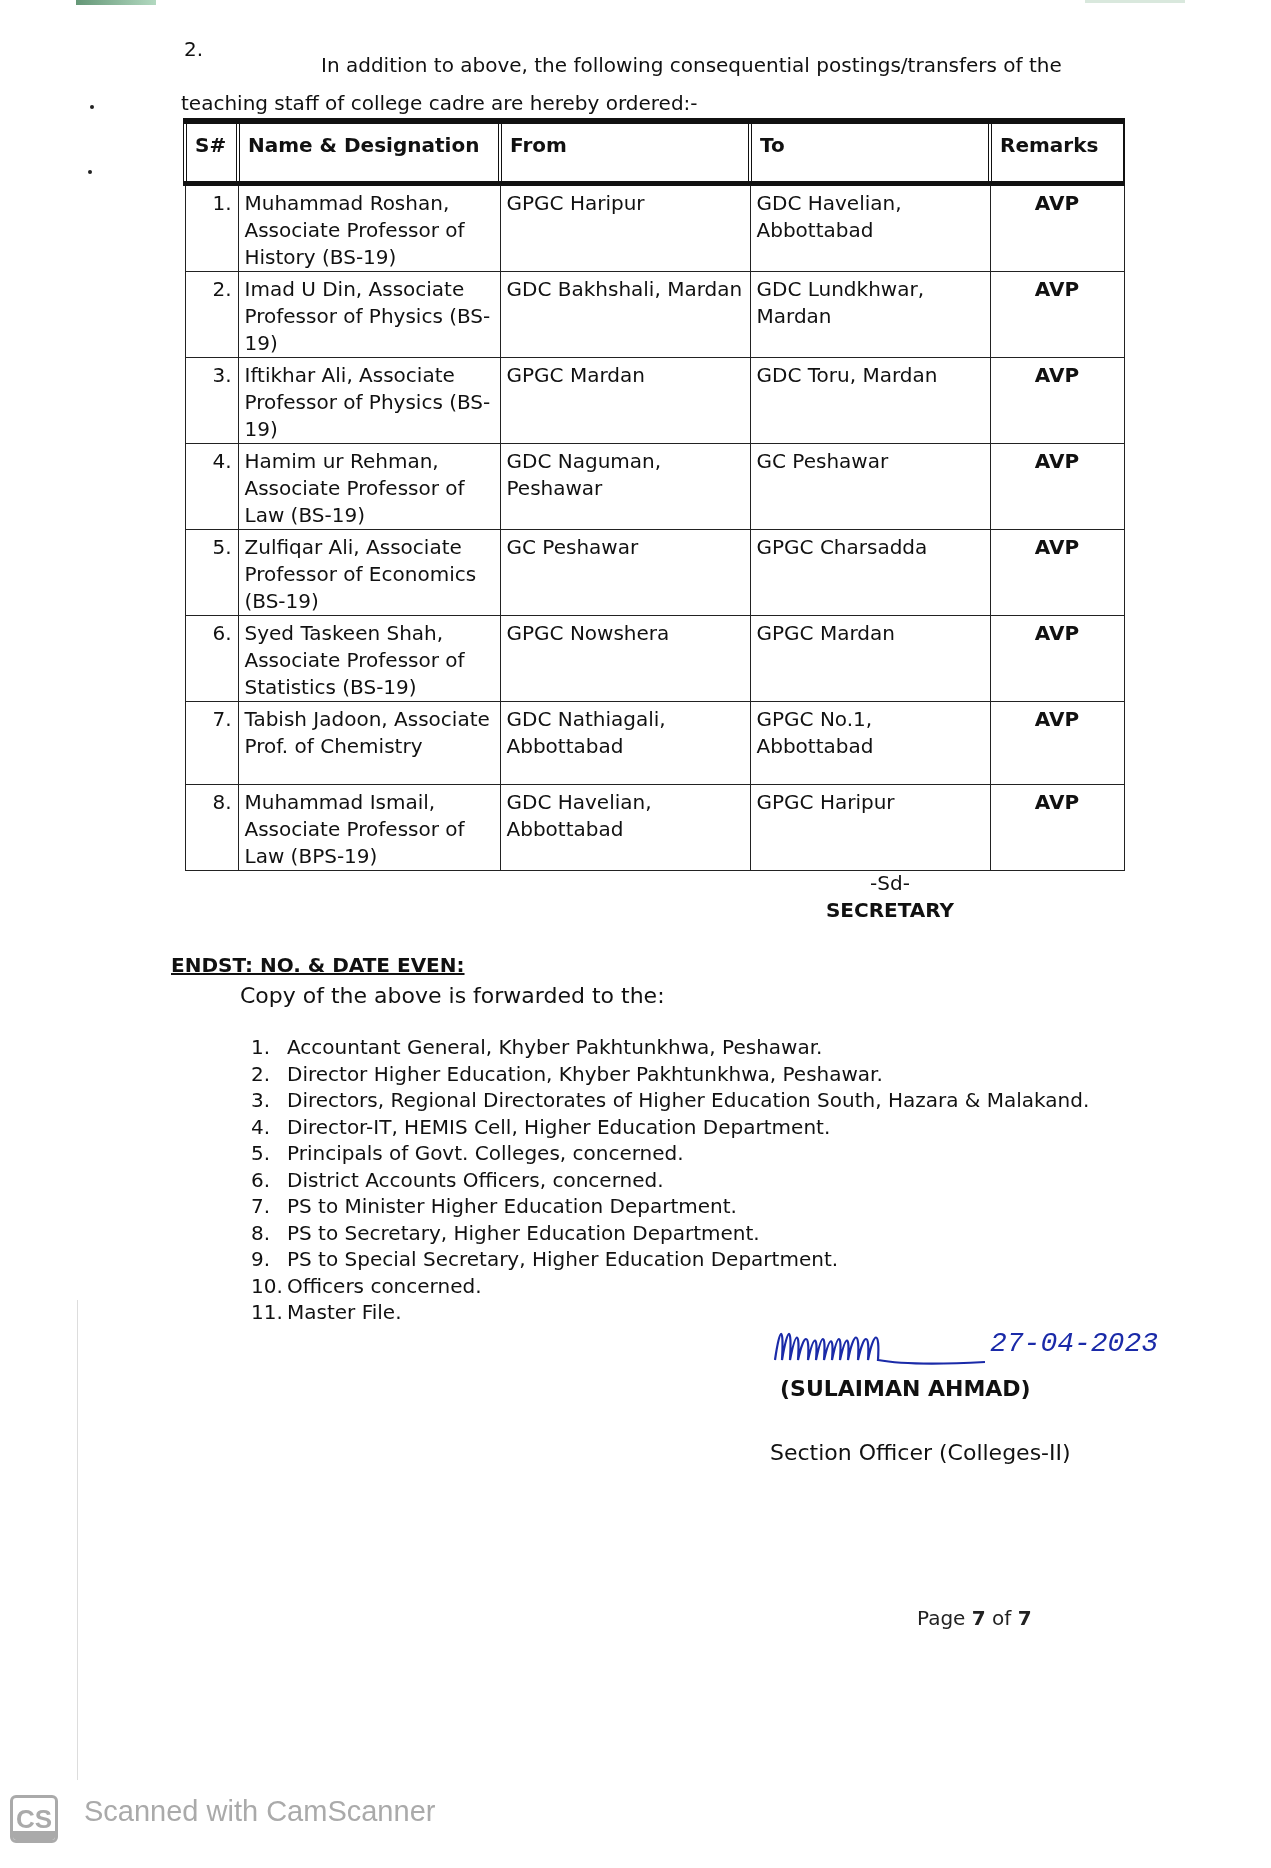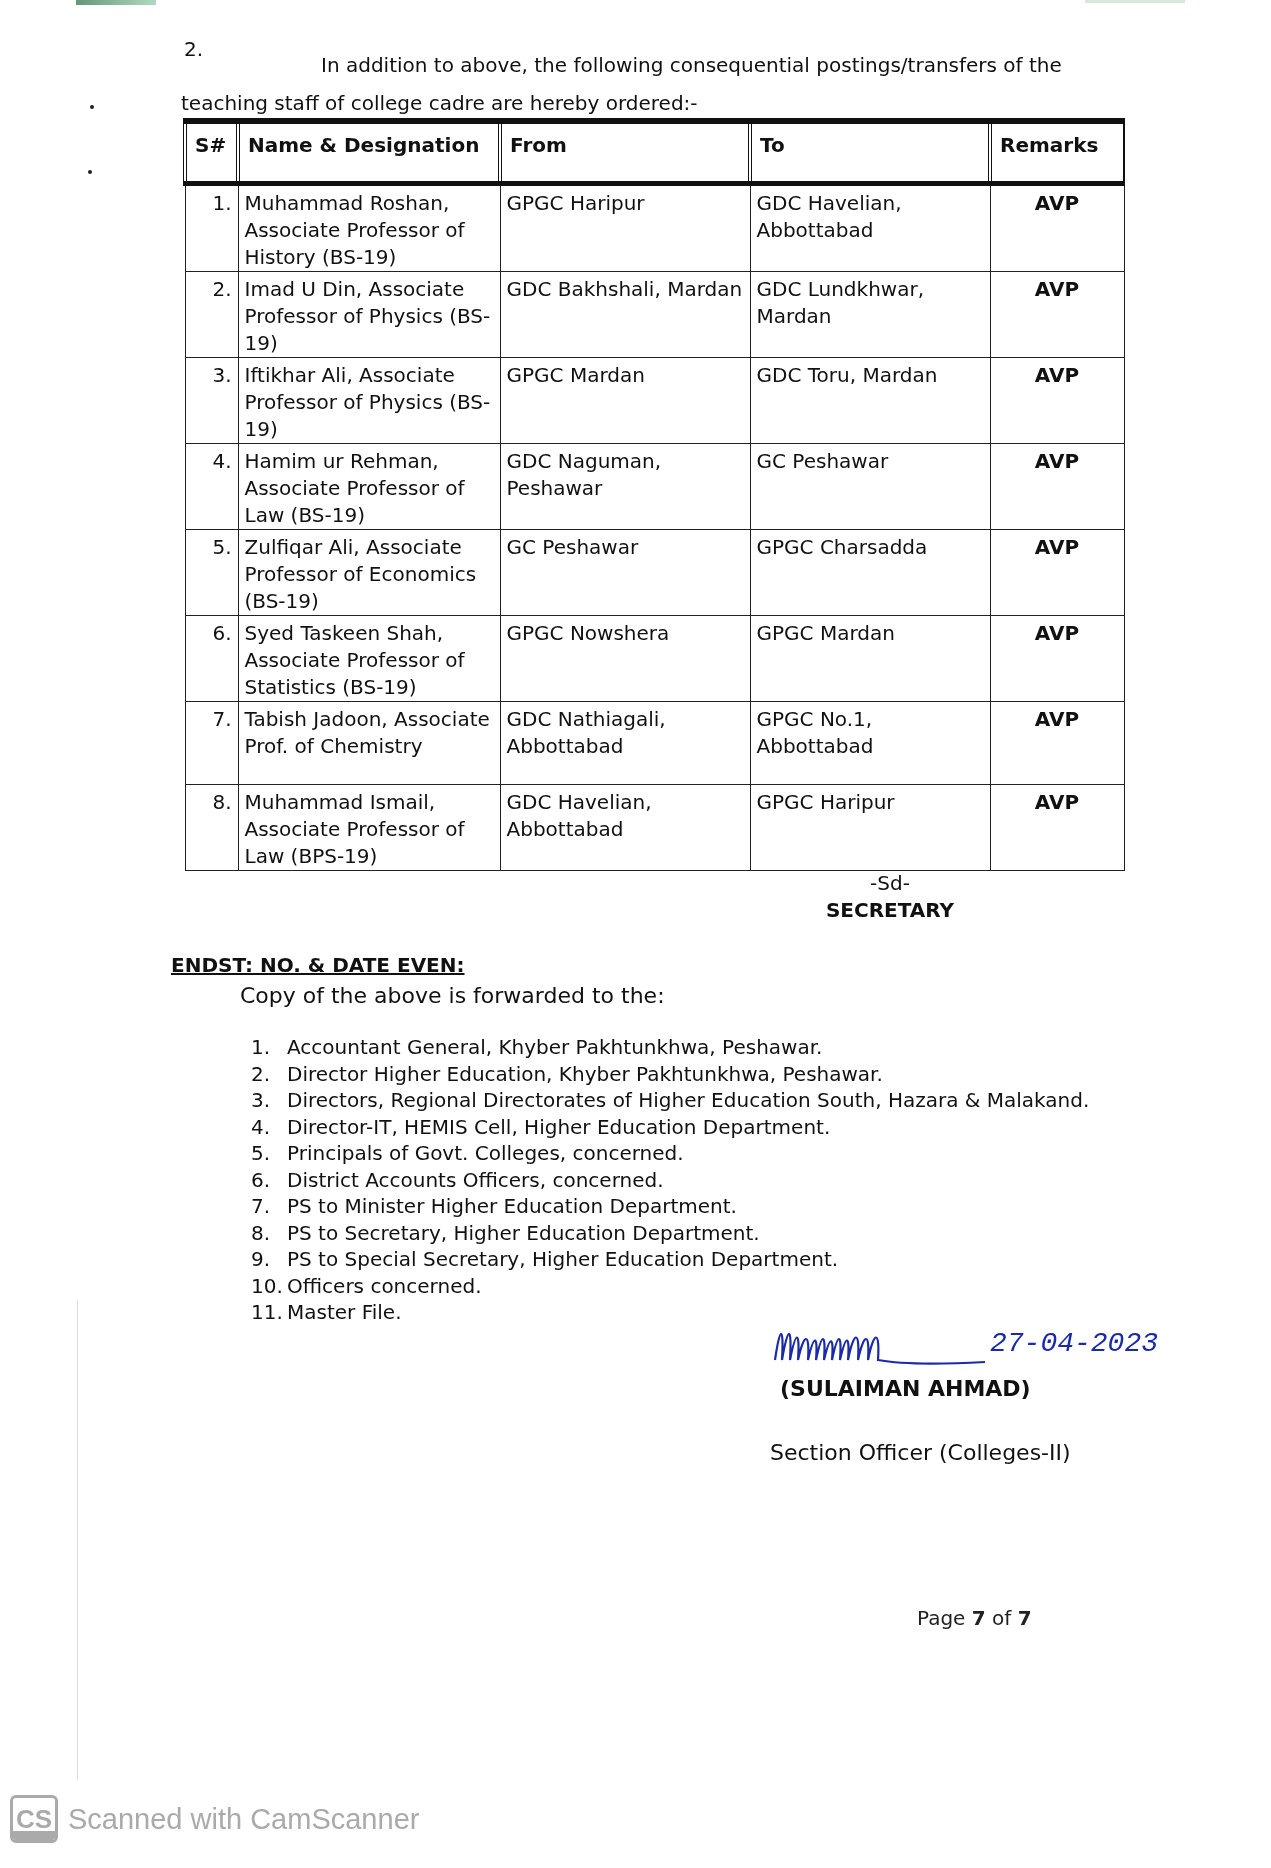--- a/index.html
+++ b/index.html
@@ -34,21 +34,21 @@
   .copy { position: absolute; left: 240px; top: 983px; font-size: 22px; }
   ol.dist { position: absolute; left: 235px; top: 1018px; margin: 16px; padding: 0; list-style: none; font-size: 20px; line-height: 26.5px; }
   ol.dist li span.n { display: inline-block; width: 36px; }
   .sig { position: absolute; left: 770px; top: 1320px; width: 400px; }
   .sig svg { display: block; }
   .sig .date { position: absolute; left: 220px; top: 8px; font-family: Liberation Mono, monospace; font-style: italic; font-size: 28px; color: #1a2aa8; }
   .sig .name { position: absolute; left: 10px; top: 56px; font-weight: bold; font-size: 22px; }
   .sig .desig { position: absolute; left: 0; top: 86px; font-size: 22px; margin-top: 34px; }
   .page-no { position: absolute; left: 917px; top: 1606px; font-size: 20px; color: #222; }
   .page-no b { font-weight: bold; }
-  .cs { position: absolute; left: 10px; top: 1795px; display: flex; align-items: center; color: #aaa; font-size: 29px; font-family: "Liberation Sans", sans-serif; }
+  .cs { position: absolute; left: 10px; top: 1795px; display: flex; color: #aaa; font-size: 29px; font-family: "Liberation Sans", sans-serif; gap: 16px; }
   .cs .logo { width: 48px; height: 48px; border: 3px solid #aaa; border-radius: 6px; box-sizing: border-box; display: flex; align-items: center; justify-content: center; font-weight: bold; font-size: 26px; margin-right: 10px; position: relative; overflow: hidden; }
   .cs .logo::after { content: ""; position: absolute; left: 0; right: 0; bottom: 0; height: 9px; background: #aaa; }
 </style>
 </head>
 <body>
 
 <div class="top-edge"></div>
 <div class="top-edge2"></div>
 <div class="left-rule"></div>
 <div class="dot" style="left:90px;top:105px"></div>

